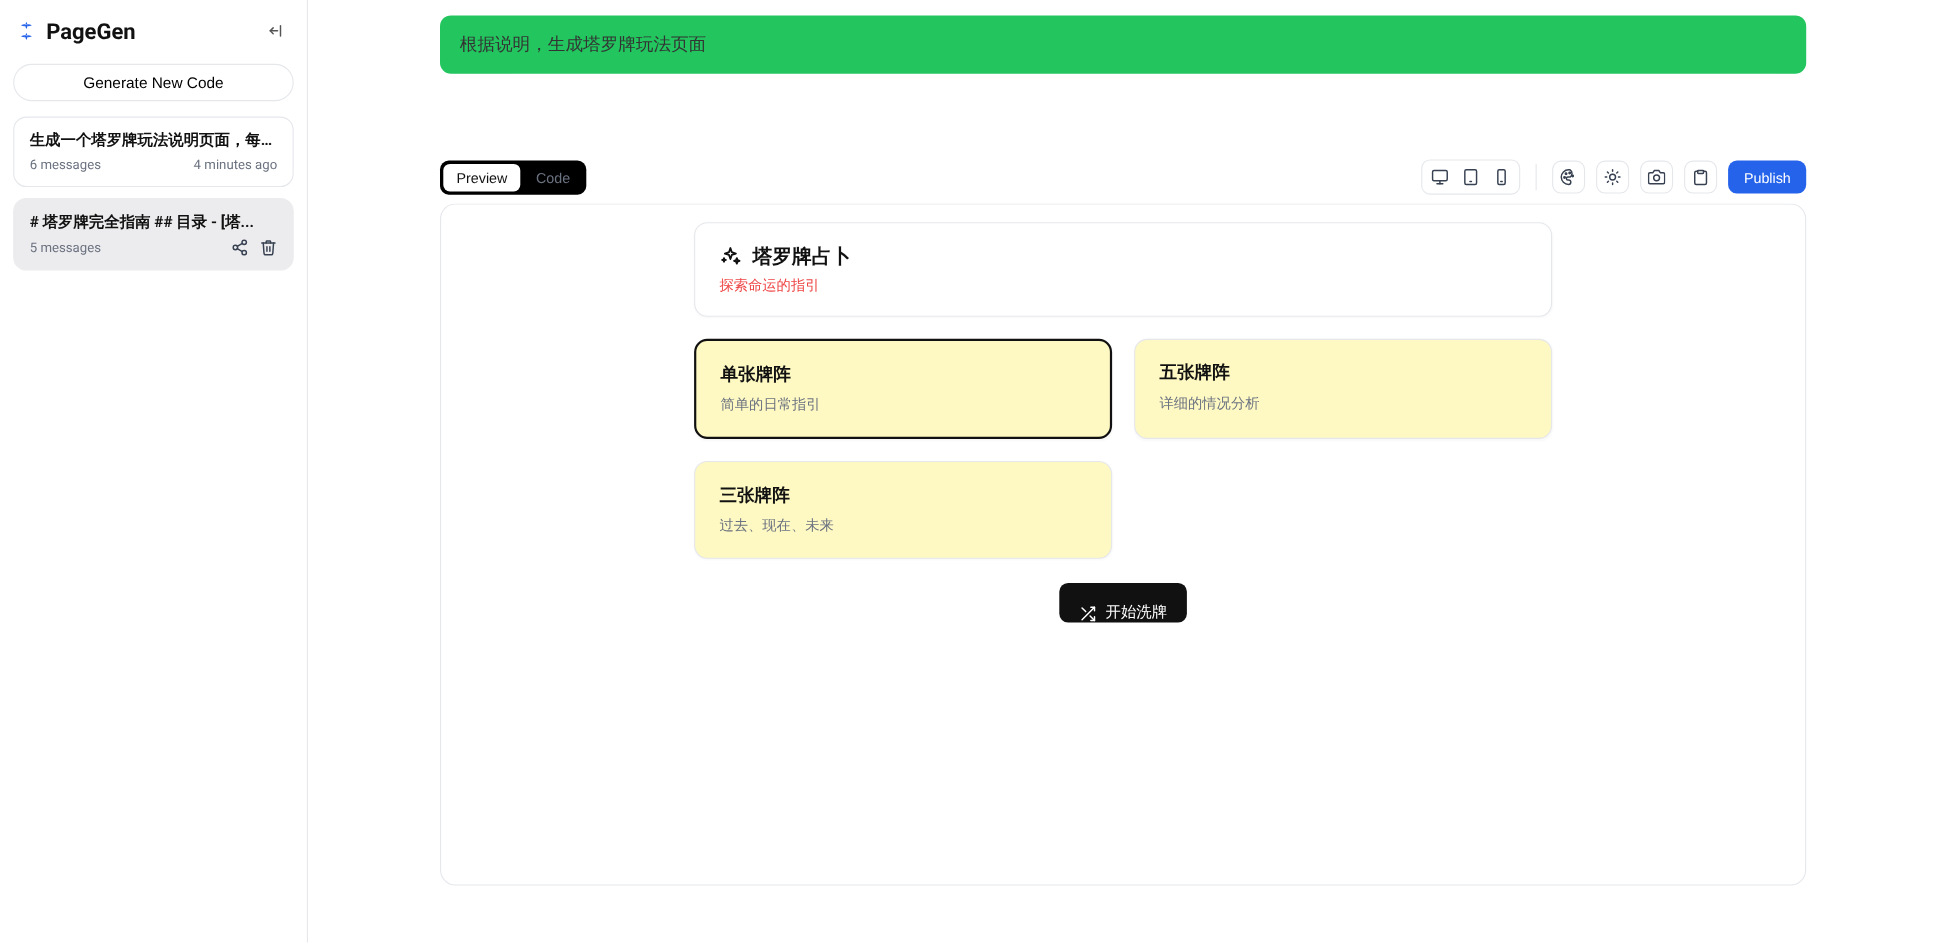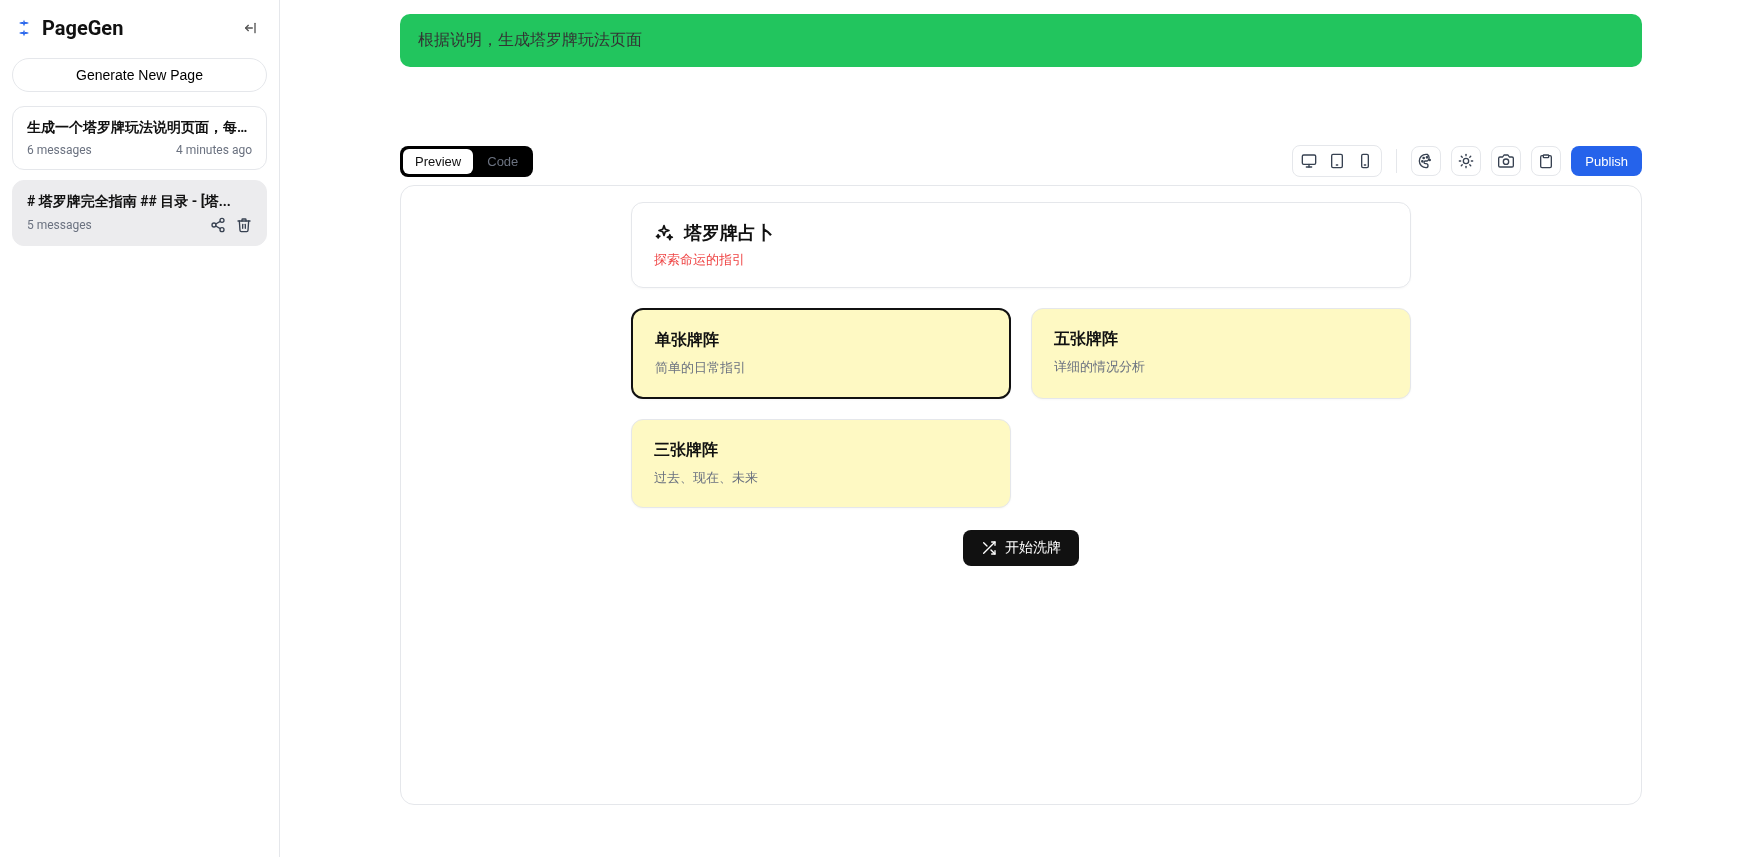--- a/index.html
+++ b/index.html
@@ -222,21 +222,21 @@
   }
   .shuffle-btn {
     background: #111;
     color: #fff;
     border: none;
     border-radius: 8px;
     height: 36px;
     padding: 0 18px;
     font-size: 14px;
     display: inline-flex;
-    align-items: center;
+    align-items: flex-end;
     gap: 8px;
     cursor: pointer;
   }
 
   svg { display: block; }
 </style>
 </head>
 <body>
 
 <aside class="sidebar">
@@ -253,21 +253,21 @@
       <span>
         <svg viewBox="0 0 24 24" width="16" height="16" fill="none" stroke="currentColor" stroke-width="2" stroke-linecap="round" stroke-linejoin="round">
             <line x1="4" y1="12" x2="14" y2="12"></line>
             <polyline points="8 8 4 12 8 16"></polyline>
             <line x1="18" y1="5" x2="18" y2="19"></line>
           </svg>
       </span>
     </button>
   </div>
 
-  <button class="gen-btn">Generate New Page</button>
+  <button class="gen-btn">Generate New Code</button>
 
   <div class="chat-list">
     <div class="chat-item">
       <div class="chat-title">生成一个塔罗牌玩法说明页面，每种玩法...</div>
       <div class="chat-meta">
         <span>6 messages</span>
         <span>4 minutes ago</span>
       </div>
     </div>
 

